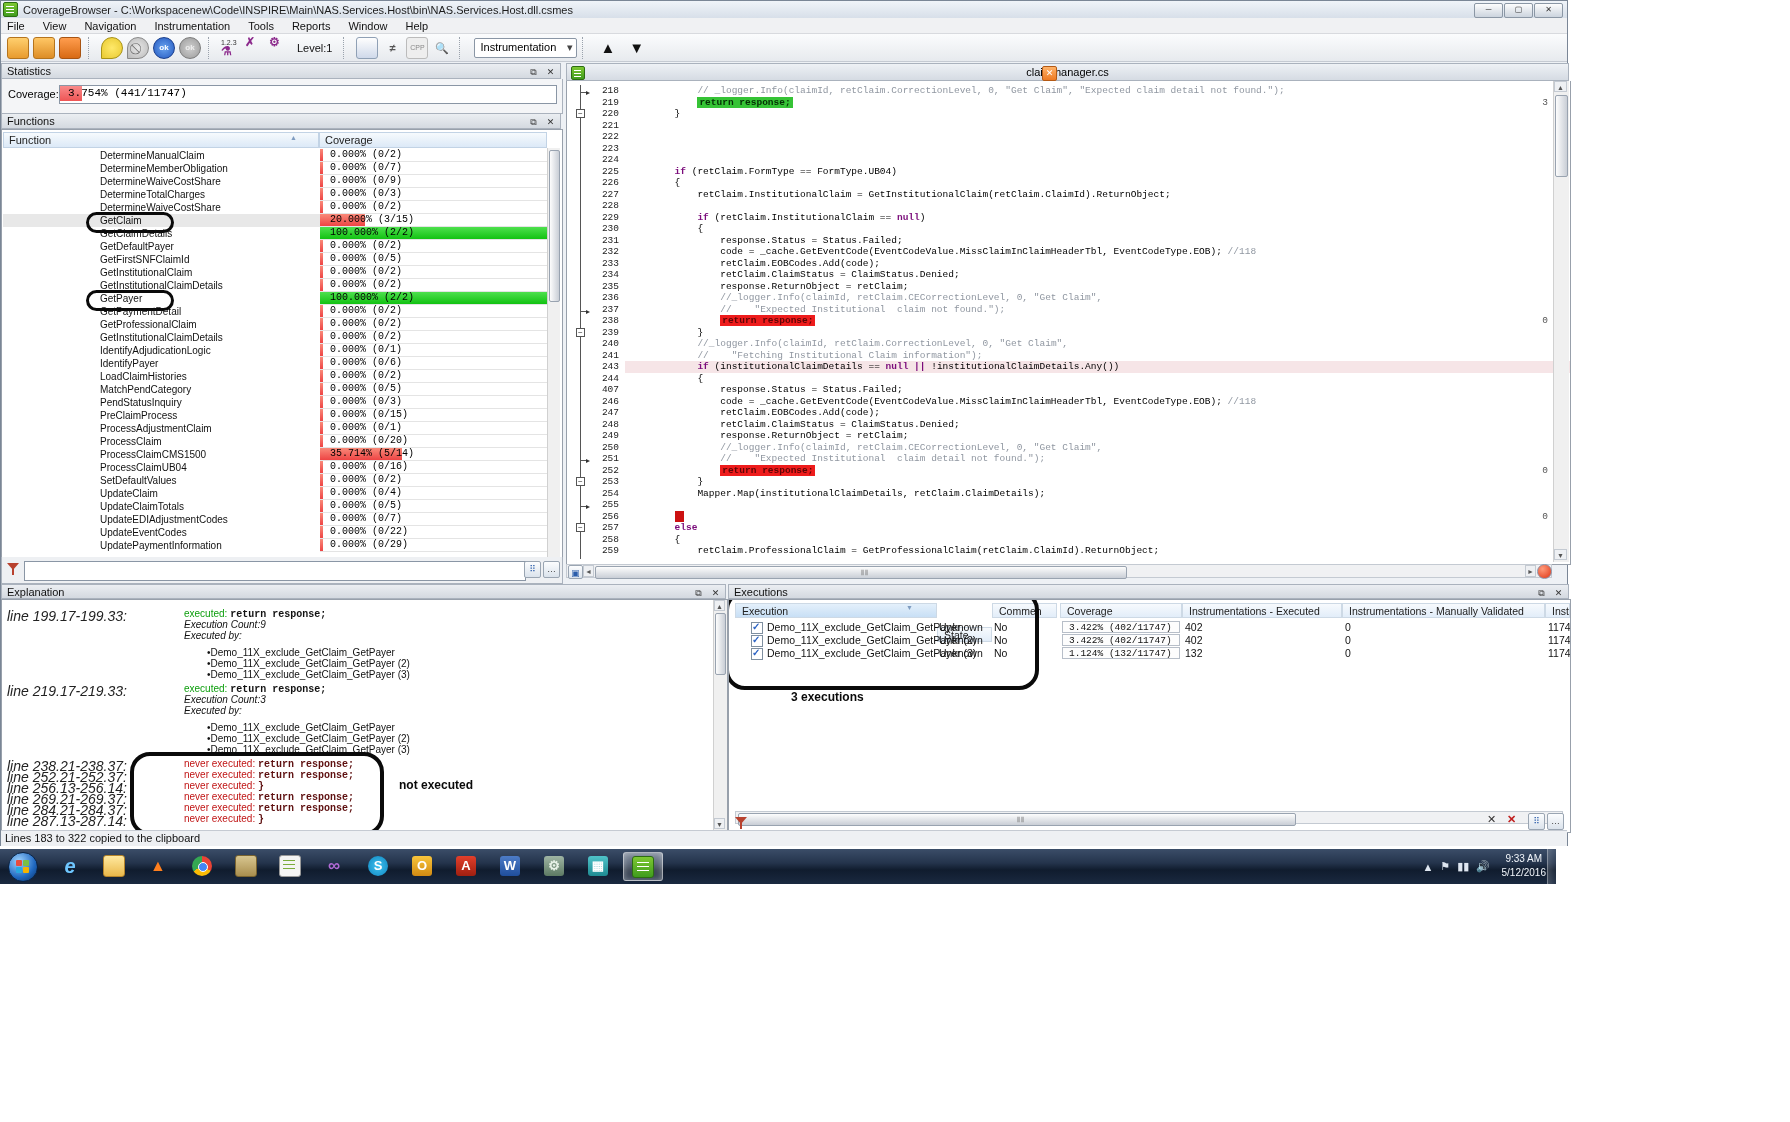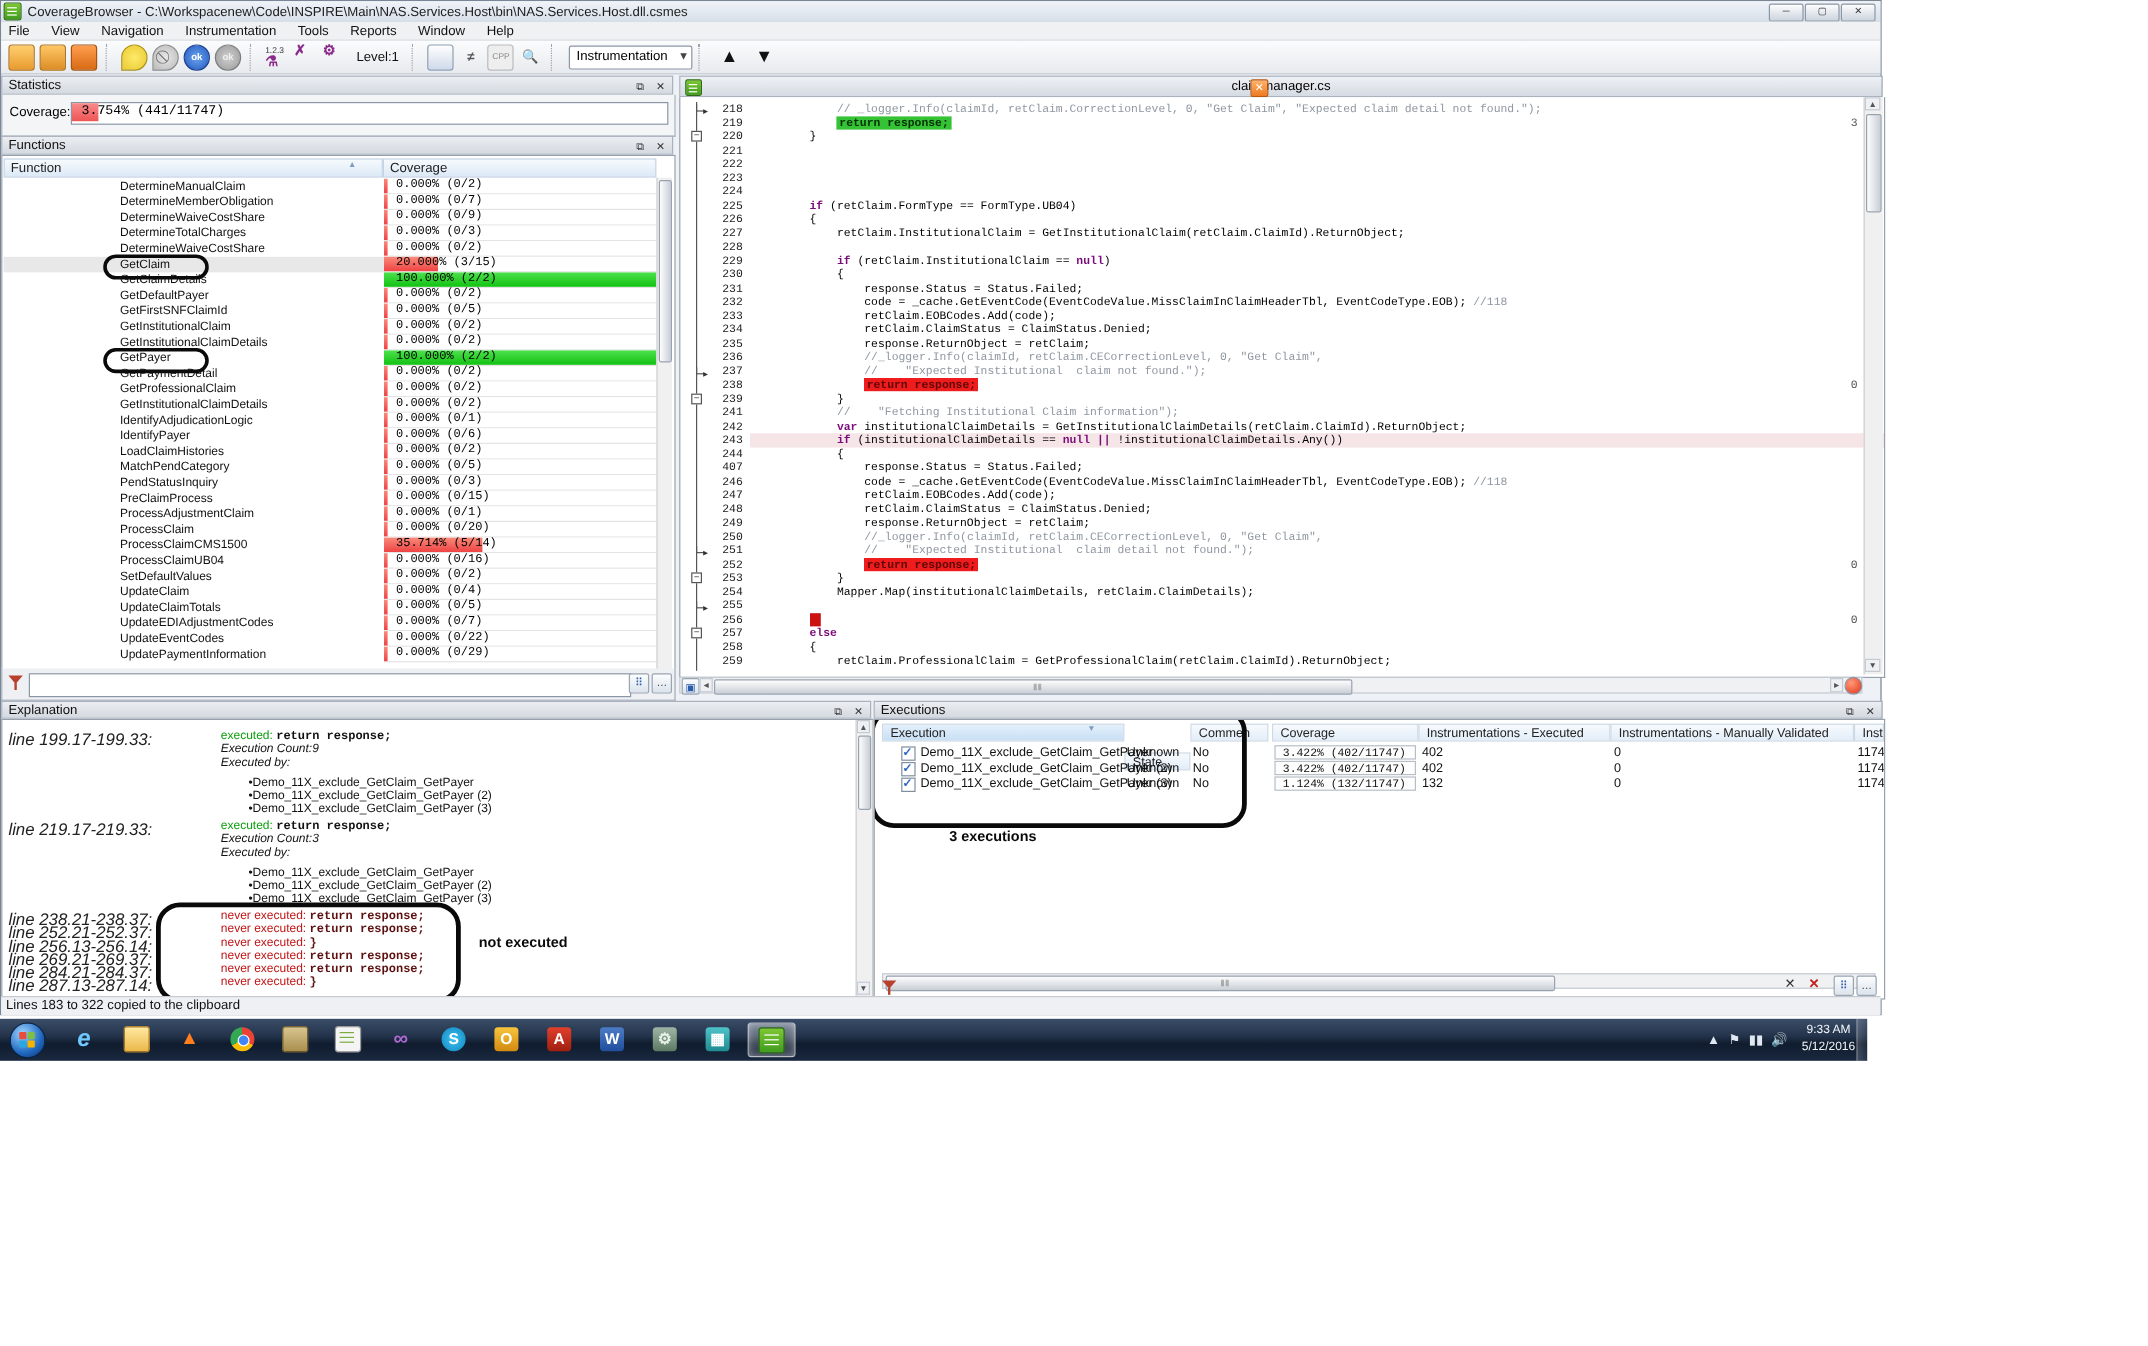--- a/index.html
+++ b/index.html
@@ -479,22 +479,22 @@
         <div class="cl"><span class="lno">230</span><span class="ctext"><span>            {</span></span></div>
         <div class="cl"><span class="lno">231</span><span class="ctext"><span>                response.Status = Status.Failed;</span></span></div>
         <div class="cl"><span class="lno">232</span><span class="ctext"><span>                code = _cache.GetEventCode(EventCodeValue.MissClaimInClaimHeaderTbl, EventCodeType.EOB); </span><span class="cm">//118</span></span></div>
         <div class="cl"><span class="lno">233</span><span class="ctext"><span>                retClaim.EOBCodes.Add(code);</span></span></div>
         <div class="cl"><span class="lno">234</span><span class="ctext"><span>                retClaim.ClaimStatus = ClaimStatus.Denied;</span></span></div>
         <div class="cl"><span class="lno">235</span><span class="ctext"><span>                response.ReturnObject = retClaim;</span></span></div>
         <div class="cl"><span class="lno">236</span><span class="ctext"><span>                </span><span class="cm">//_logger.Info(claimId, retClaim.CECorrectionLevel, 0, "Get Claim",</span></span></div>
         <div class="cl"><div class="ghook" style="top: 2px;"></div><span class="lno">237</span><span class="ctext"><span>                </span><span class="cm">//    "Expected Institutional  claim not found.");</span></span></div>
         <div class="cl"><span class="lno">238</span><span class="ctext"><span>                </span><span class="hlr">return response;</span></span><span class="cnt">0</span></div>
         <div class="cl"><div class="gfold" style="top: 1px;">−</div><span class="lno">239</span><span class="ctext"><span>            }</span></span></div>
+        <div class="cl"><span class="lno">240</span><span class="ctext"><span>            </span><span class="cm">//_logger.Info(claimId, retClaim.CorrectionLevel, 0, "Get Claim",</span></span></div>
         <div class="cl"><span class="lno">241</span><span class="ctext"><span>            </span><span class="cm">//    "Fetching Institutional Claim information");</span></span></div>
-        <div class="cl"><span class="lno">242</span><span class="ctext"><span>            </span><span class="kw">var</span><span> institutionalClaimDetails = GetInstitutionalClaimDetails(retClaim.ClaimId).ReturnObject;</span></span></div>
         <div class="cl rowhl"><span class="lno">243</span><span class="ctext"><span>            </span><span class="kw">if</span><span> (institutionalClaimDetails == </span><span class="kw">null</span><span> </span><span class="kw">||</span><span> !institutionalClaimDetails.Any())</span></span></div>
         <div class="cl"><span class="lno">244</span><span class="ctext"><span>            {</span></span></div>
         <div class="cl"><span class="lno">407</span><span class="ctext"><span>                response.Status = Status.Failed;</span></span></div>
         <div class="cl"><span class="lno">246</span><span class="ctext"><span>                code = _cache.GetEventCode(EventCodeValue.MissClaimInClaimHeaderTbl, EventCodeType.EOB); </span><span class="cm">//118</span></span></div>
         <div class="cl"><span class="lno">247</span><span class="ctext"><span>                retClaim.EOBCodes.Add(code);</span></span></div>
         <div class="cl"><span class="lno">248</span><span class="ctext"><span>                retClaim.ClaimStatus = ClaimStatus.Denied;</span></span></div>
         <div class="cl"><span class="lno">249</span><span class="ctext"><span>                response.ReturnObject = retClaim;</span></span></div>
         <div class="cl"><span class="lno">250</span><span class="ctext"><span>                </span><span class="cm">//_logger.Info(claimId, retClaim.CECorrectionLevel, 0, "Get Claim",</span></span></div>
         <div class="cl"><div class="ghook" style="top: 2px;"></div><span class="lno">251</span><span class="ctext"><span>                </span><span class="cm">//    "Expected Institutional  claim detail not found.");</span></span></div>
         <div class="cl"><span class="lno">252</span><span class="ctext"><span>                </span><span class="hlr">return response;</span></span><span class="cnt">0</span></div>

